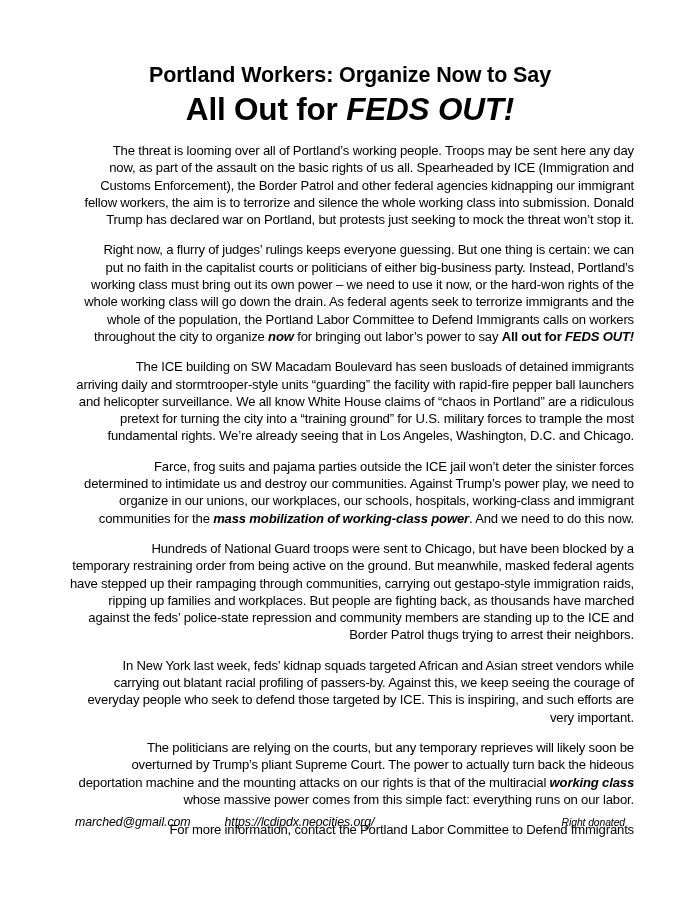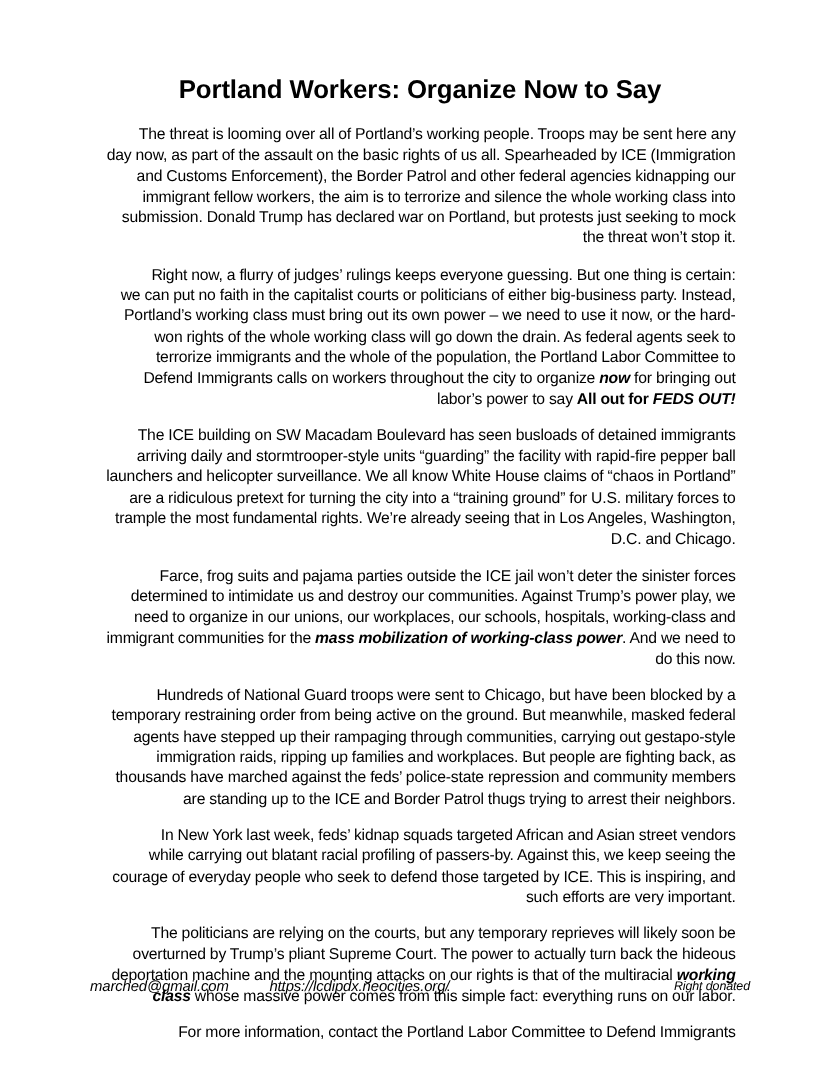--- a/index.html
+++ b/index.html
@@ -13,21 +13,21 @@
     font-family: "Liberation Sans", sans-serif;
     color: #000000;
     -webkit-font-smoothing: antialiased;
   }
   .page {
     position: relative;
     width: 700px;
     height: 691px;
     background: #ffffff;
     box-sizing: border-box;
-    padding: 0 87px;
+    padding: 0 66px;
   }
   .headline-block {
     padding-top: 62px;
     text-align: center;
   }
   .headline-line1 {
     font-family: "Liberation Sans Narrow", "Liberation Sans", sans-serif;
     font-weight: bold;
     font-size: 21.5px;
     line-height: 27px;
@@ -98,20 +98,23 @@
     white-space: nowrap;
   }
 </style>
 </head>
 <body>
 
 <div class="page">
 
   <div class="headline-block">
     <div class="headline-line1">Portland Workers: Organize Now to Say</div>
+    <div class="headline-line2">
+      <span>All Out for </span><span class="emph">FEDS OUT!</span>
+    </div>
   </div>
 
   <div class="body-copy">
 
     <p class="para"><span>The threat is looming over all of Portland’s working people. Troops may be sent here any day now, as part of the assault on the basic rights of us all. Spearheaded by ICE (Immigration and Customs Enforcement), the Border Patrol and other federal agencies kidnapping our immigrant fellow workers, the aim is to terrorize and silence the whole working class into submission.  Donald Trump has declared war on Portland, but protests just seeking to mock the threat won’t stop it.</span></p>
 
     <p class="para"><span>Right now, a flurry of judges’ rulings keeps everyone guessing. But one thing is certain: we can put no faith in the capitalist courts or politicians of either big-business party. Instead, Portland’s working class must bring out its own power – we need to use it now, or the hard-won rights of the whole working class will go down the drain. As federal agents seek to terrorize immigrants and the whole of the population, the Portland Labor Committee to Defend Immigrants calls on workers throughout the city to organize </span><span class="bi">now</span><span> for bringing out labor’s power to say </span><span class="b">All out for </span><span class="bi">FEDS OUT!</span></p>
 
     <p class="para"><span>The ICE building on SW Macadam Boulevard has seen busloads of detained immigrants arriving daily and stormtrooper-style units “guarding” the facility with rapid-fire pepper ball launchers and helicopter surveillance. We all know White House claims of “chaos in Portland” are a ridiculous pretext for turning the city into a “training ground” for U.S. military forces to trample the most fundamental rights. We’re already seeing that in Los Angeles, Washington, D.C. and Chicago.</span></p>
 

